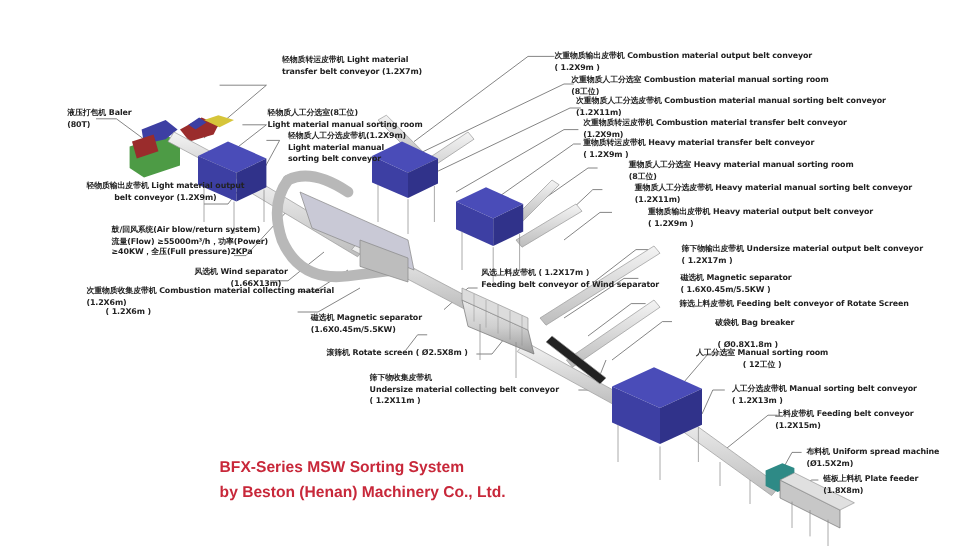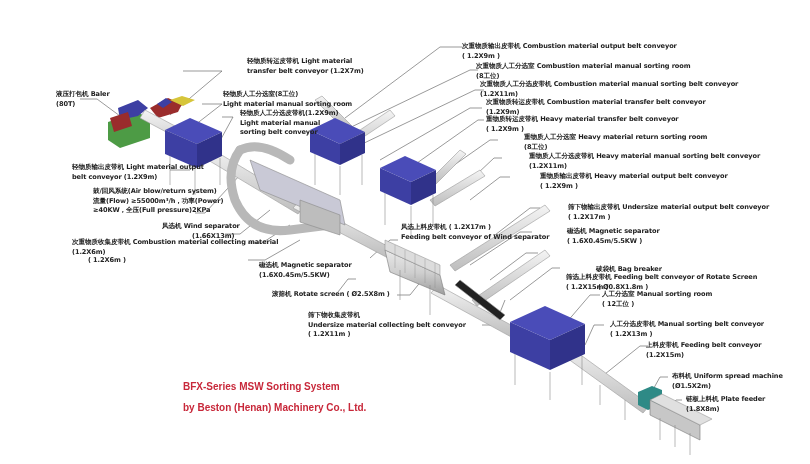--- a/index.html
+++ b/index.html
@@ -1,21 +1,21 @@
 <!DOCTYPE html>
 <html><head>
 <meta charset="utf-8">
 <style>
   html,body{margin:0;padding:0;background:#ffffff;}
   body{width:810px;height:464px;position:relative;overflow:hidden;font-family:"DejaVu Sans","Liberation Sans",sans-serif;}
   #stage{position:absolute;left:0;top:0;width:810px;height:464px;}
   svg#art{position:absolute;left:0;top:0;}
   .lbl{position:absolute;font-size:6.6px;line-height:9.5px;color:#222;font-weight:bold;white-space:nowrap;letter-spacing:-0.1px;}
   .sub{display:block;}
-  .credit{position:absolute;font-family:"Liberation Sans",sans-serif;font-size:10px;color:#c8283a;font-weight:bold;white-space:nowrap;}
+  .credit{position:absolute;font-family:"Liberation Sans",sans-serif;font-size:13px;color:#c8283a;font-weight:bold;white-space:nowrap;}
 </style>
 </head>
 <body>
 
 <div id="stage">
 
 <svg id="art" width="810" height="464" viewBox="0 0 810 464">
   <defs>
     <linearGradient id="belt" x1="0" y1="0" x2="0" y2="1">
       <stop offset="0" stop-color="#f4f4f4"></stop>
@@ -157,34 +157,34 @@
           <line x1="675" y1="425" x2="675" y2="447"></line>
           <line x1="690" y1="433" x2="690" y2="455"></line>
     </g>
   </g>
 </svg>
 
 <div class="lbl" style="left:56px;top:90px;">
   <span class="sub">液压打包机 Baler</span>
   <span class="sub">(80T)</span>
 </div>
-<div class="lbl" style="left:235px;top:57px;margin-left:12px;">
+<div class="lbl" style="left:235px;top:46px;">
   <span class="sub">轻物质转运皮带机 Light material</span>
   <span class="sub">transfer belt conveyor (1.2X7m)</span>
 </div>
 <div class="lbl" style="left:223px;top:90px;">
   <span class="sub">轻物质人工分选室(8工位)</span>
   <span class="sub">Light material manual sorting room</span>
 </div>
 <div class="lbl" style="left:240px;top:109px;">
   <span class="sub">轻物质人工分选皮带机(1.2X9m)</span>
   <span class="sub">Light material manual</span>
   <span class="sub">sorting belt conveyor</span>
 </div>
-<div class="lbl" style="left:72px;top:163px;">
+<div class="lbl" style="left:72px;top:151px;text-align:center;">
   <span class="sub">轻物质输出皮带机 Light material output</span>
   <span class="sub">belt conveyor  (1.2X9m)</span>
 </div>
 <div class="lbl" style="left:93px;top:187px;">
   <span class="sub">鼓/回风系统(Air blow/return system)</span>
   <span class="sub">流量(Flow) ≥55000m³/h，功率(Power)</span>
   <span class="sub">≥40KW，全压(Full pressure)2KPa</span>
 </div>
 <div class="lbl" style="left:162px;top:222px;">
   <span class="sub">风选机 Wind separator</span>
@@ -212,21 +212,21 @@
 </div>
 <div class="lbl" style="left:486px;top:98px;">
   <span class="sub">次重物质转运皮带机 Combustion material transfer belt conveyor</span>
   <span class="sub">(1.2X9m)</span>
 </div>
 <div class="lbl" style="left:486px;top:115px;">
   <span class="sub">重物质转运皮带机 Heavy material transfer belt conveyor</span>
   <span class="sub">( 1.2X9m )</span>
 </div>
 <div class="lbl" style="left:524px;top:133px;">
-  <span class="sub">重物质人工分选室 Heavy material return sorting room</span>
+  <span class="sub">重物质人工分选室 Heavy material manual sorting room</span>
   <span class="sub">(8工位)</span>
 </div>
 <div class="lbl" style="left:529px;top:152px;">
   <span class="sub">重物质人工分选皮带机 Heavy material manual sorting belt conveyor</span>
   <span class="sub">(1.2X11m)</span>
 </div>
 <div class="lbl" style="left:540px;top:172px;">
   <span class="sub">重物质输出皮带机  Heavy material output belt conveyor</span>
   <span class="sub">( 1.2X9m )</span>
 </div>
@@ -236,29 +236,28 @@
   <span class="sub">Feeding belt conveyor of Wind separator</span>
 </div>
 <div class="lbl" style="left:568px;top:203px;">
   <span class="sub">筛下物输出皮带机 Undersize material output belt conveyor</span>
   <span class="sub">( 1.2X17m )</span>
 </div>
 <div class="lbl" style="left:567px;top:227px;">
   <span class="sub">磁选机 Magnetic separator</span>
   <span class="sub">( 1.6X0.45m/5.5KW )</span>
 </div>
-<div class="lbl" style="left:566px;top:249px;margin-top:24px;">
+<div class="lbl" style="left:566px;top:249px;">
   <span class="sub">筛选上料皮带机 Feeding belt conveyor of Rotate Screen</span>
-  <span class="sub">( 1.2X15m )</span>
 </div>
 <div class="lbl" style="left:596px;top:265px;">
   <span class="sub">破袋机 Bag breaker</span>
   <span class="sub" style="padding-left:2px;margin-top:8px;">( Ø0.8X1.8m )</span>
 </div>
-<div class="lbl" style="left:602px;top:290px;">
+<div class="lbl" style="left:580px;top:290px;text-align:center;">
   <span class="sub">人工分选室 Manual sorting room</span>
   <span class="sub">( 12工位 )</span>
 </div>
 <div class="lbl" style="left:610px;top:320px;">
   <span class="sub">人工分选皮带机 Manual sorting belt conveyor</span>
   <span class="sub">( 1.2X13m )</span>
 </div>
 <div class="lbl" style="left:646px;top:341px;">
   <span class="sub">上料皮带机 Feeding belt conveyor</span>
   <span class="sub">(1.2X15m)</span>

